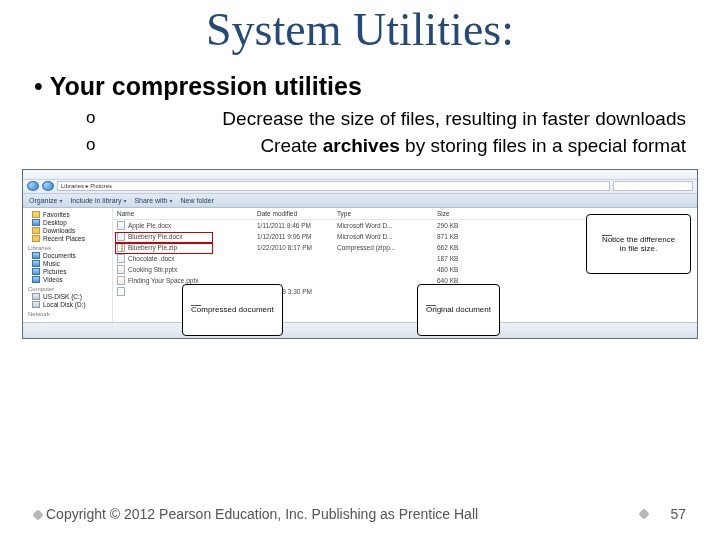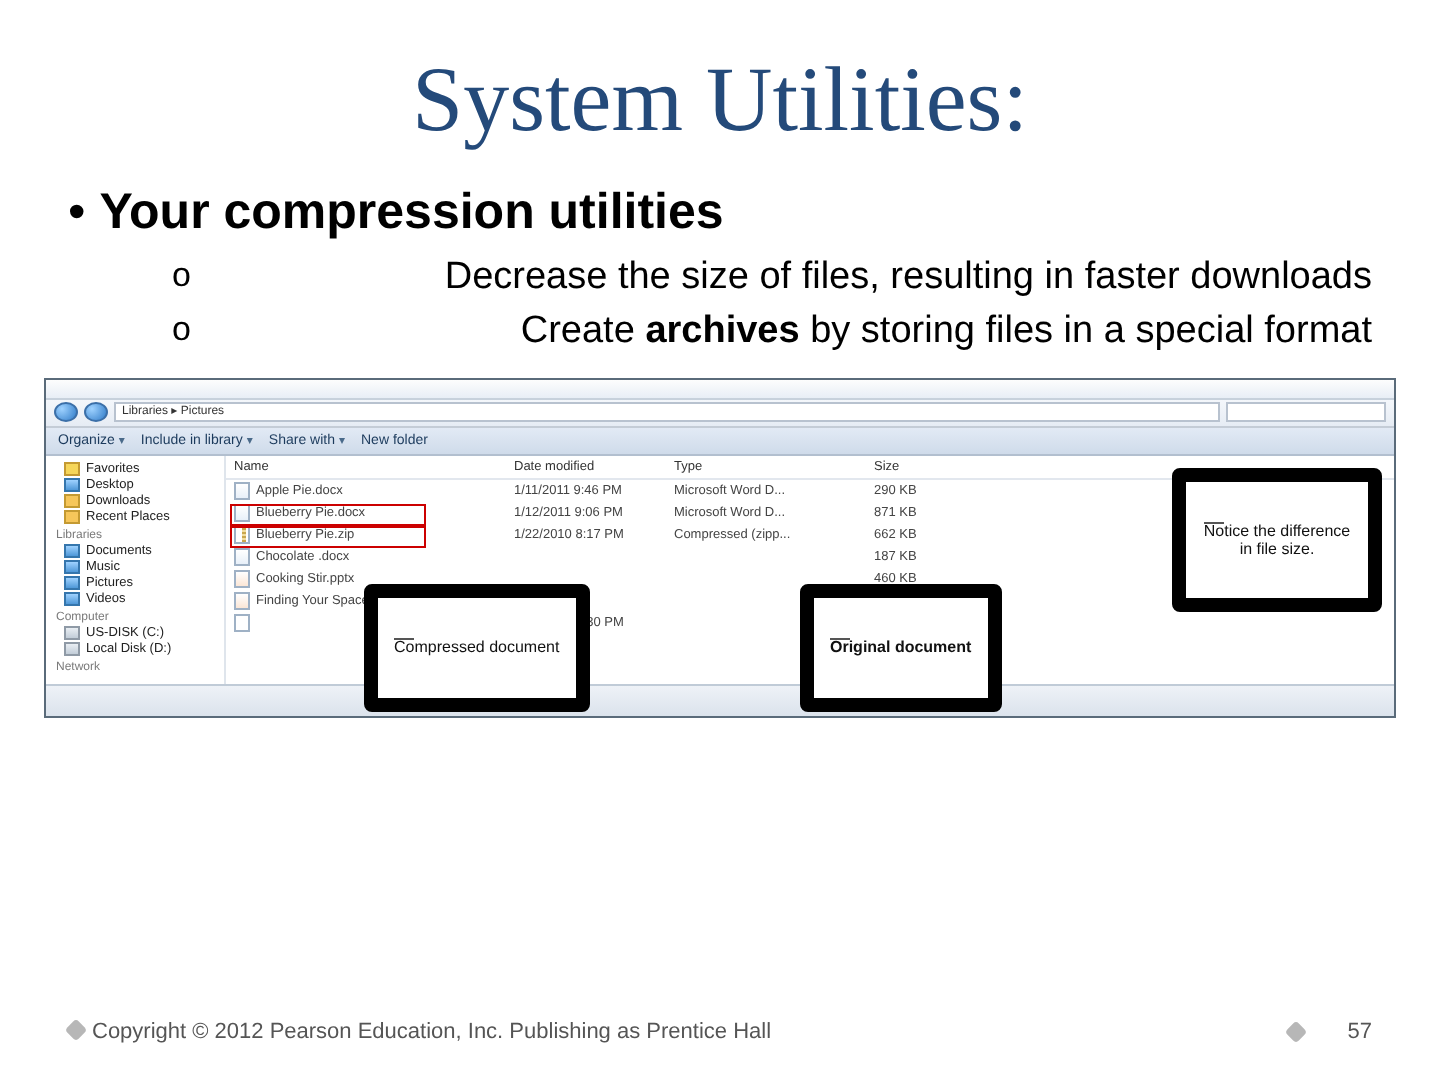--- a/index.html
+++ b/index.html
@@ -11,21 +11,20 @@
     overflow: hidden;
   }
   .title {
     font-family: Garamond, "Times New Roman", serif;
     font-weight: 400;
     color: #244a7a;
     font-size: 46px;
     line-height: 1.05;
     text-align: center;
     padding-top: 6px;
-    margin-top: 20px;
   }
   .body { padding: 10px 34px 0 34px; }
   .bullet1 { font-size: 25px; font-weight: 700; color: #000; margin-top: 8px; }
   .bullet1::before { content: "• "; font-weight: 400; }
   .sub { padding-left: 52px; margin-top: 6px; }
   .sub li { font-size: 19px; color: #000; list-style: none; position: relative; padding-left: 20px; line-height: 1.3; margin-bottom: 2px; text-align: right; }
   .sub li::before { content: "o"; position: absolute; left: 0; top: 0; font-size: 17px; }
   .sub b { font-weight: 700; }
 
   .explorer {
@@ -55,28 +54,28 @@
   .ic.disk { background: linear-gradient(#e9eef3,#c2cdd8); border:0.5px solid #8f9aa6; }
   .list { flex:1; position:relative; }
   .lhdr { height:12px; border-bottom:1px solid #e2e7ee; display:grid; grid-template-columns: 140px 80px 100px 60px; font-size:6.5px; color:#333; align-items:center; padding:0 4px; }
   .row { display:grid; grid-template-columns: 140px 80px 100px 60px; font-size:6.5px; color:#444; align-items:center; padding:0 4px; height:11px; filter: blur(0.3px); }
   .row .nm { display:flex; align-items:center; gap:3px; }
   .fic { width:8px; height:9px; background:#fff; border:0.5px solid #9fb1c5; position:relative; }
   .fic.zip::after { content:""; position:absolute; left:3px; top:0; width:2px; height:100%; background: repeating-linear-gradient(#caa74d,#caa74d 1px,#f2dd9f 1px,#f2dd9f 2px); }
   .fic.doc { background: linear-gradient(#fff,#e8f0f9); }
   .fic.ppt { background: linear-gradient(#fff,#fbe6d6); }
   .redbox { position:absolute; border:1.5px solid #c00; }
-  .callout { position:absolute; background:#fff; border:7px solid #000000; border-radius:4px; padding:20px 8px; font-size:8px; color:#111; line-height:1.15; text-align:center; }
+  .callout { position:absolute; background:#fff; border:1px solid #000000; border-radius:4px; padding:20px 8px; font-size:8px; color:#111; line-height:1.15; text-align:center; }
   .callout::before { content:""; position:absolute; width:10px; height:1px; background:#555; }
   .statusbar { position:absolute; bottom:0; left:0; right:0; height:16px; background: linear-gradient(#eef2f7,#dbe3ec); border-top:1px solid #c0cbd7; }
 
   .footer {
     position: absolute; bottom: 18px; left: 34px; right: 34px;
     display: flex; justify-content: space-between; align-items: center;
-    font-size: 11px; color: #555;
+    font-size: 14px; color: #555;
   }
   .footer .dot { width:8px; height:8px; background:#b7b7b7; border-radius:2px; display:inline-block; margin-right:4px; transform: rotate(45deg); }
   .footer .pg { display:flex; align-items:center; gap:18px; }
 </style>
 </head>
 <body>
 
 <div class="title">
   <span>System Utilities:</span><br>
 </div>
@@ -234,21 +233,21 @@
       <div class="redbox" style="top:13px; right:10px; width:55px; height:34px;"></div>
       <div class="redbox" style="top:35px; left:2px; width:98px; height:11px;"></div>
       <div class="redbox" style="top:24px; left:2px; width:98px; height:11px;"></div>
     </div>
   </div>
   <div class="statusbar"></div>
 
   <div class="callout" style="bottom:2px; left:140px;margin-left:19px;">
     <span>Compressed document</span>
   </div>
-  <div class="callout" style="bottom:2px; left:377px;font-weight:bold;">
+  <div class="callout" style="bottom:2px; left:394px;">
     <span>Original document</span>
   </div>
   <div class="callout" style="top:44px; right:6px; width:105px;">
     <span>Notice the difference</span><br>
     <span>in file size.</span>
   </div>
 </div>
 
 <div class="footer">
   <div><span class="dot"></span><span>Copyright © 2012 Pearson Education, Inc. Publishing as Prentice Hall</span></div>

